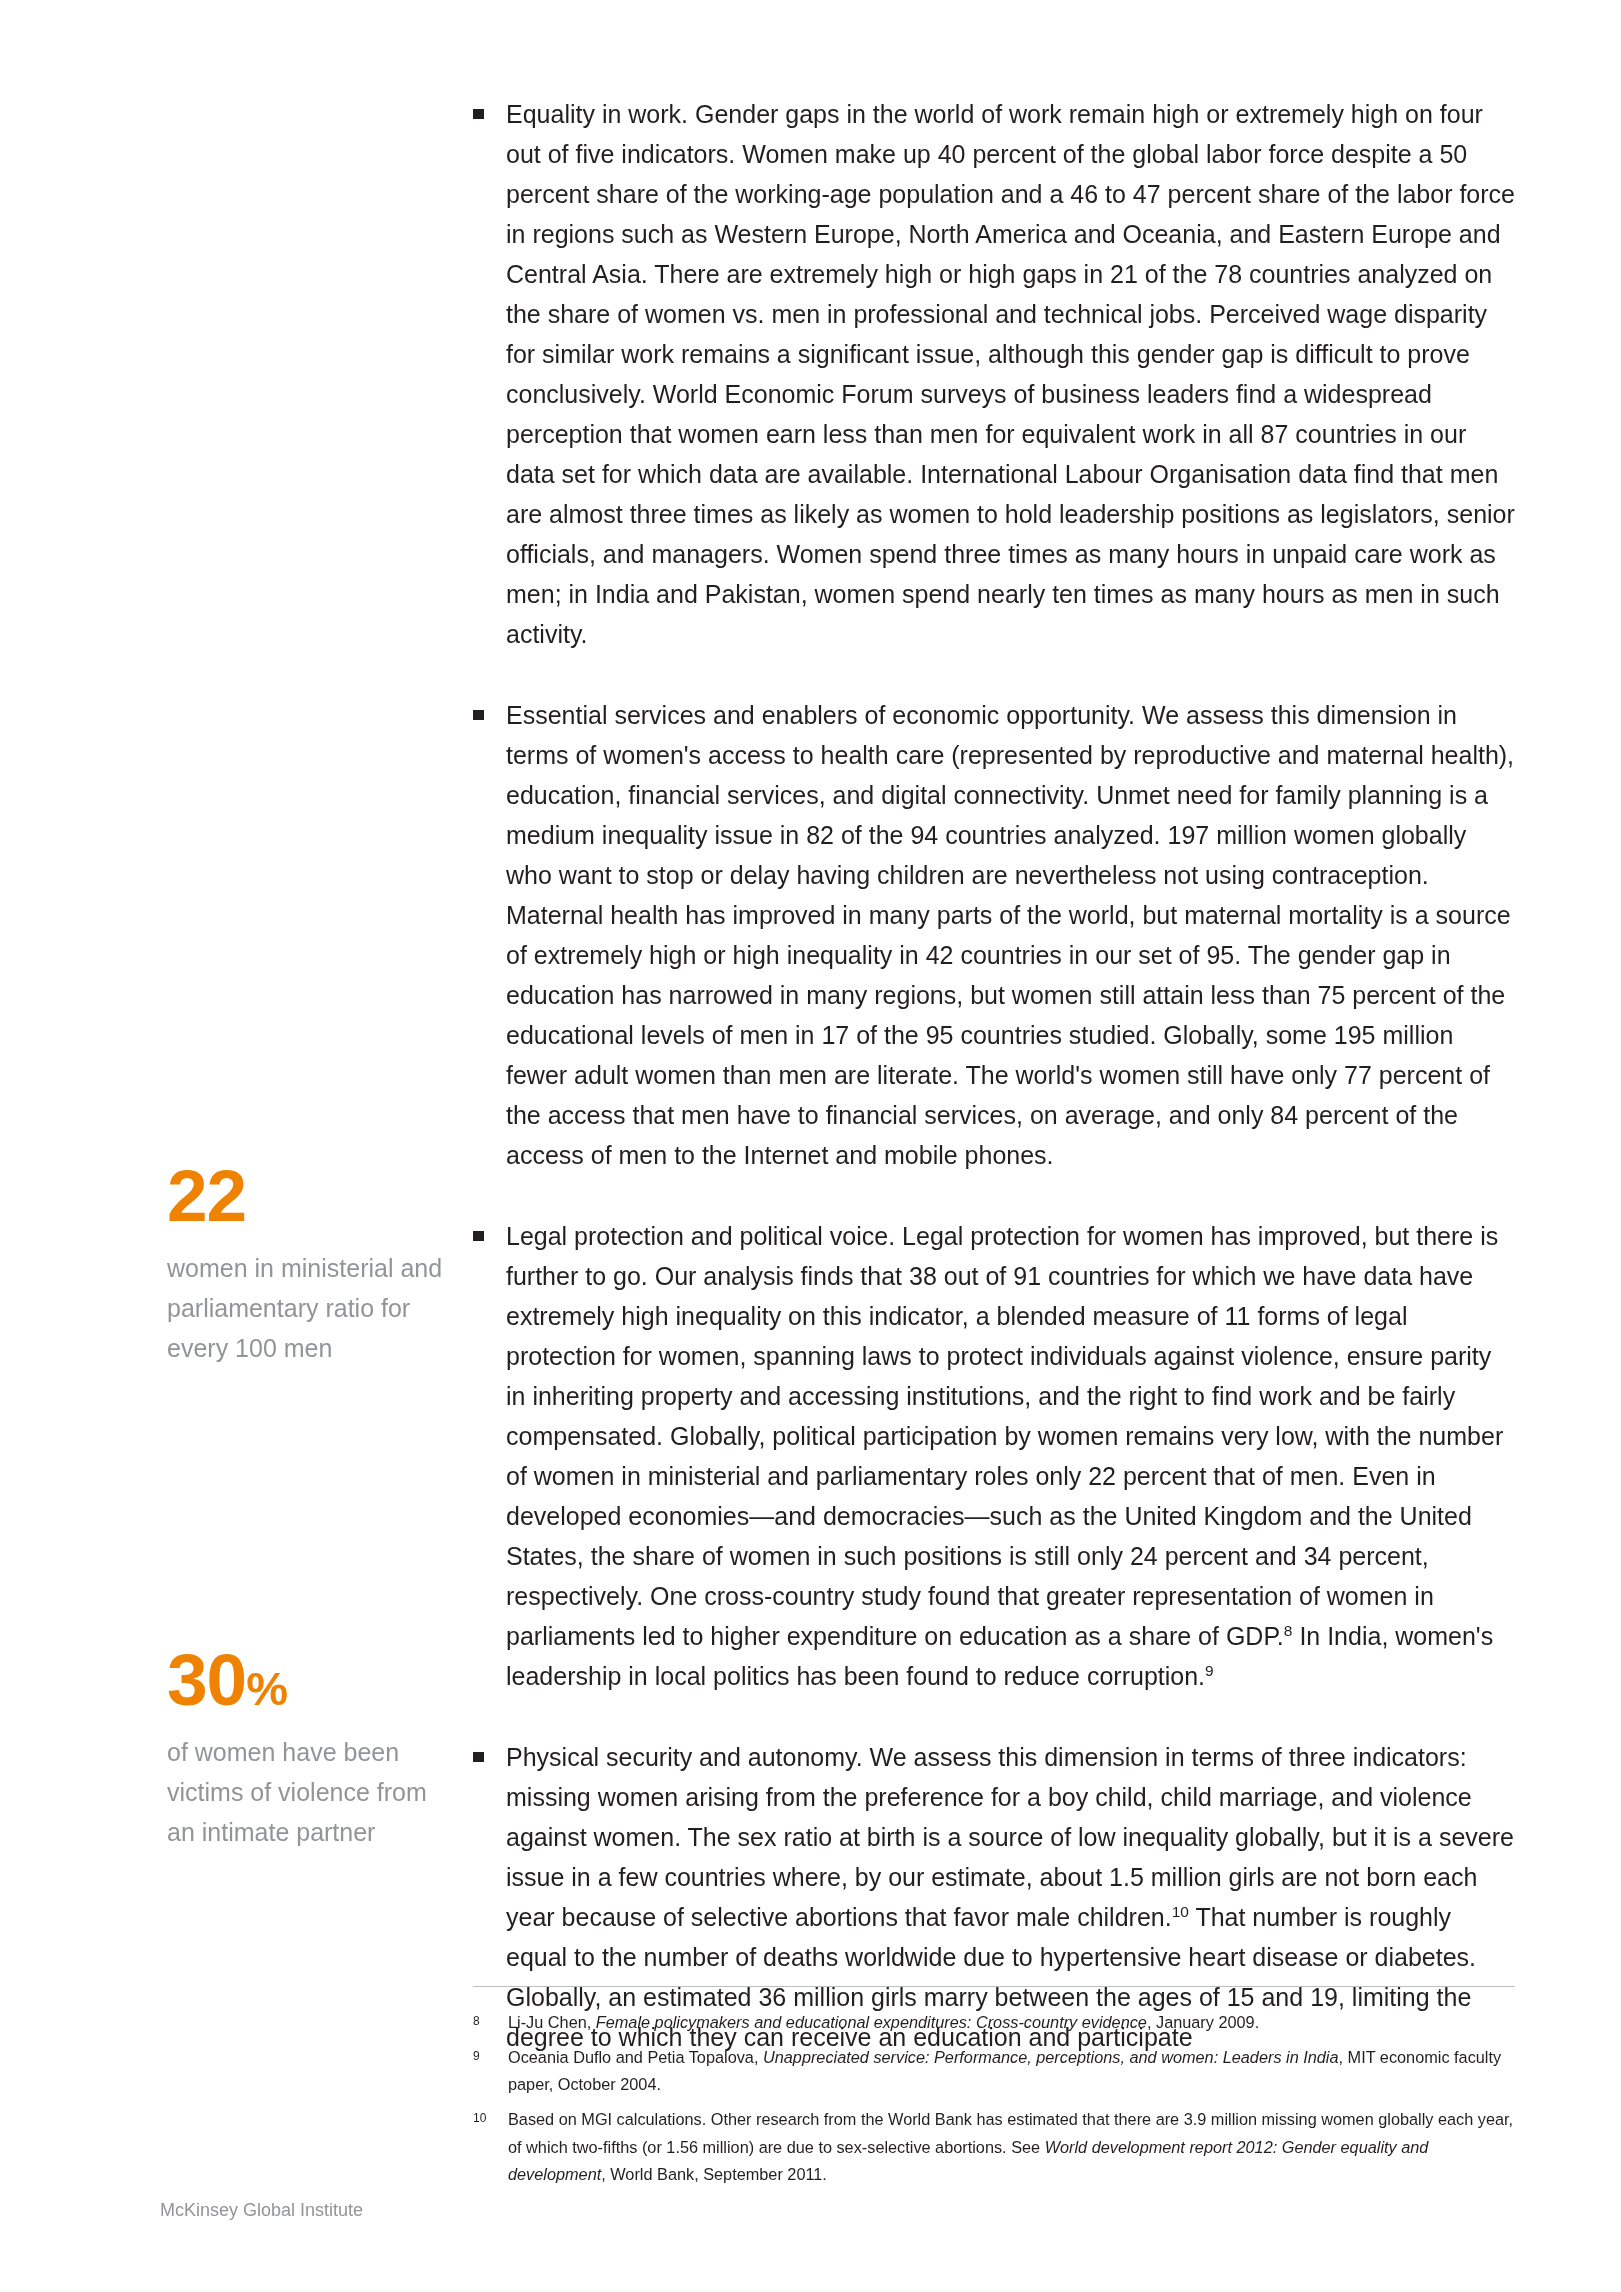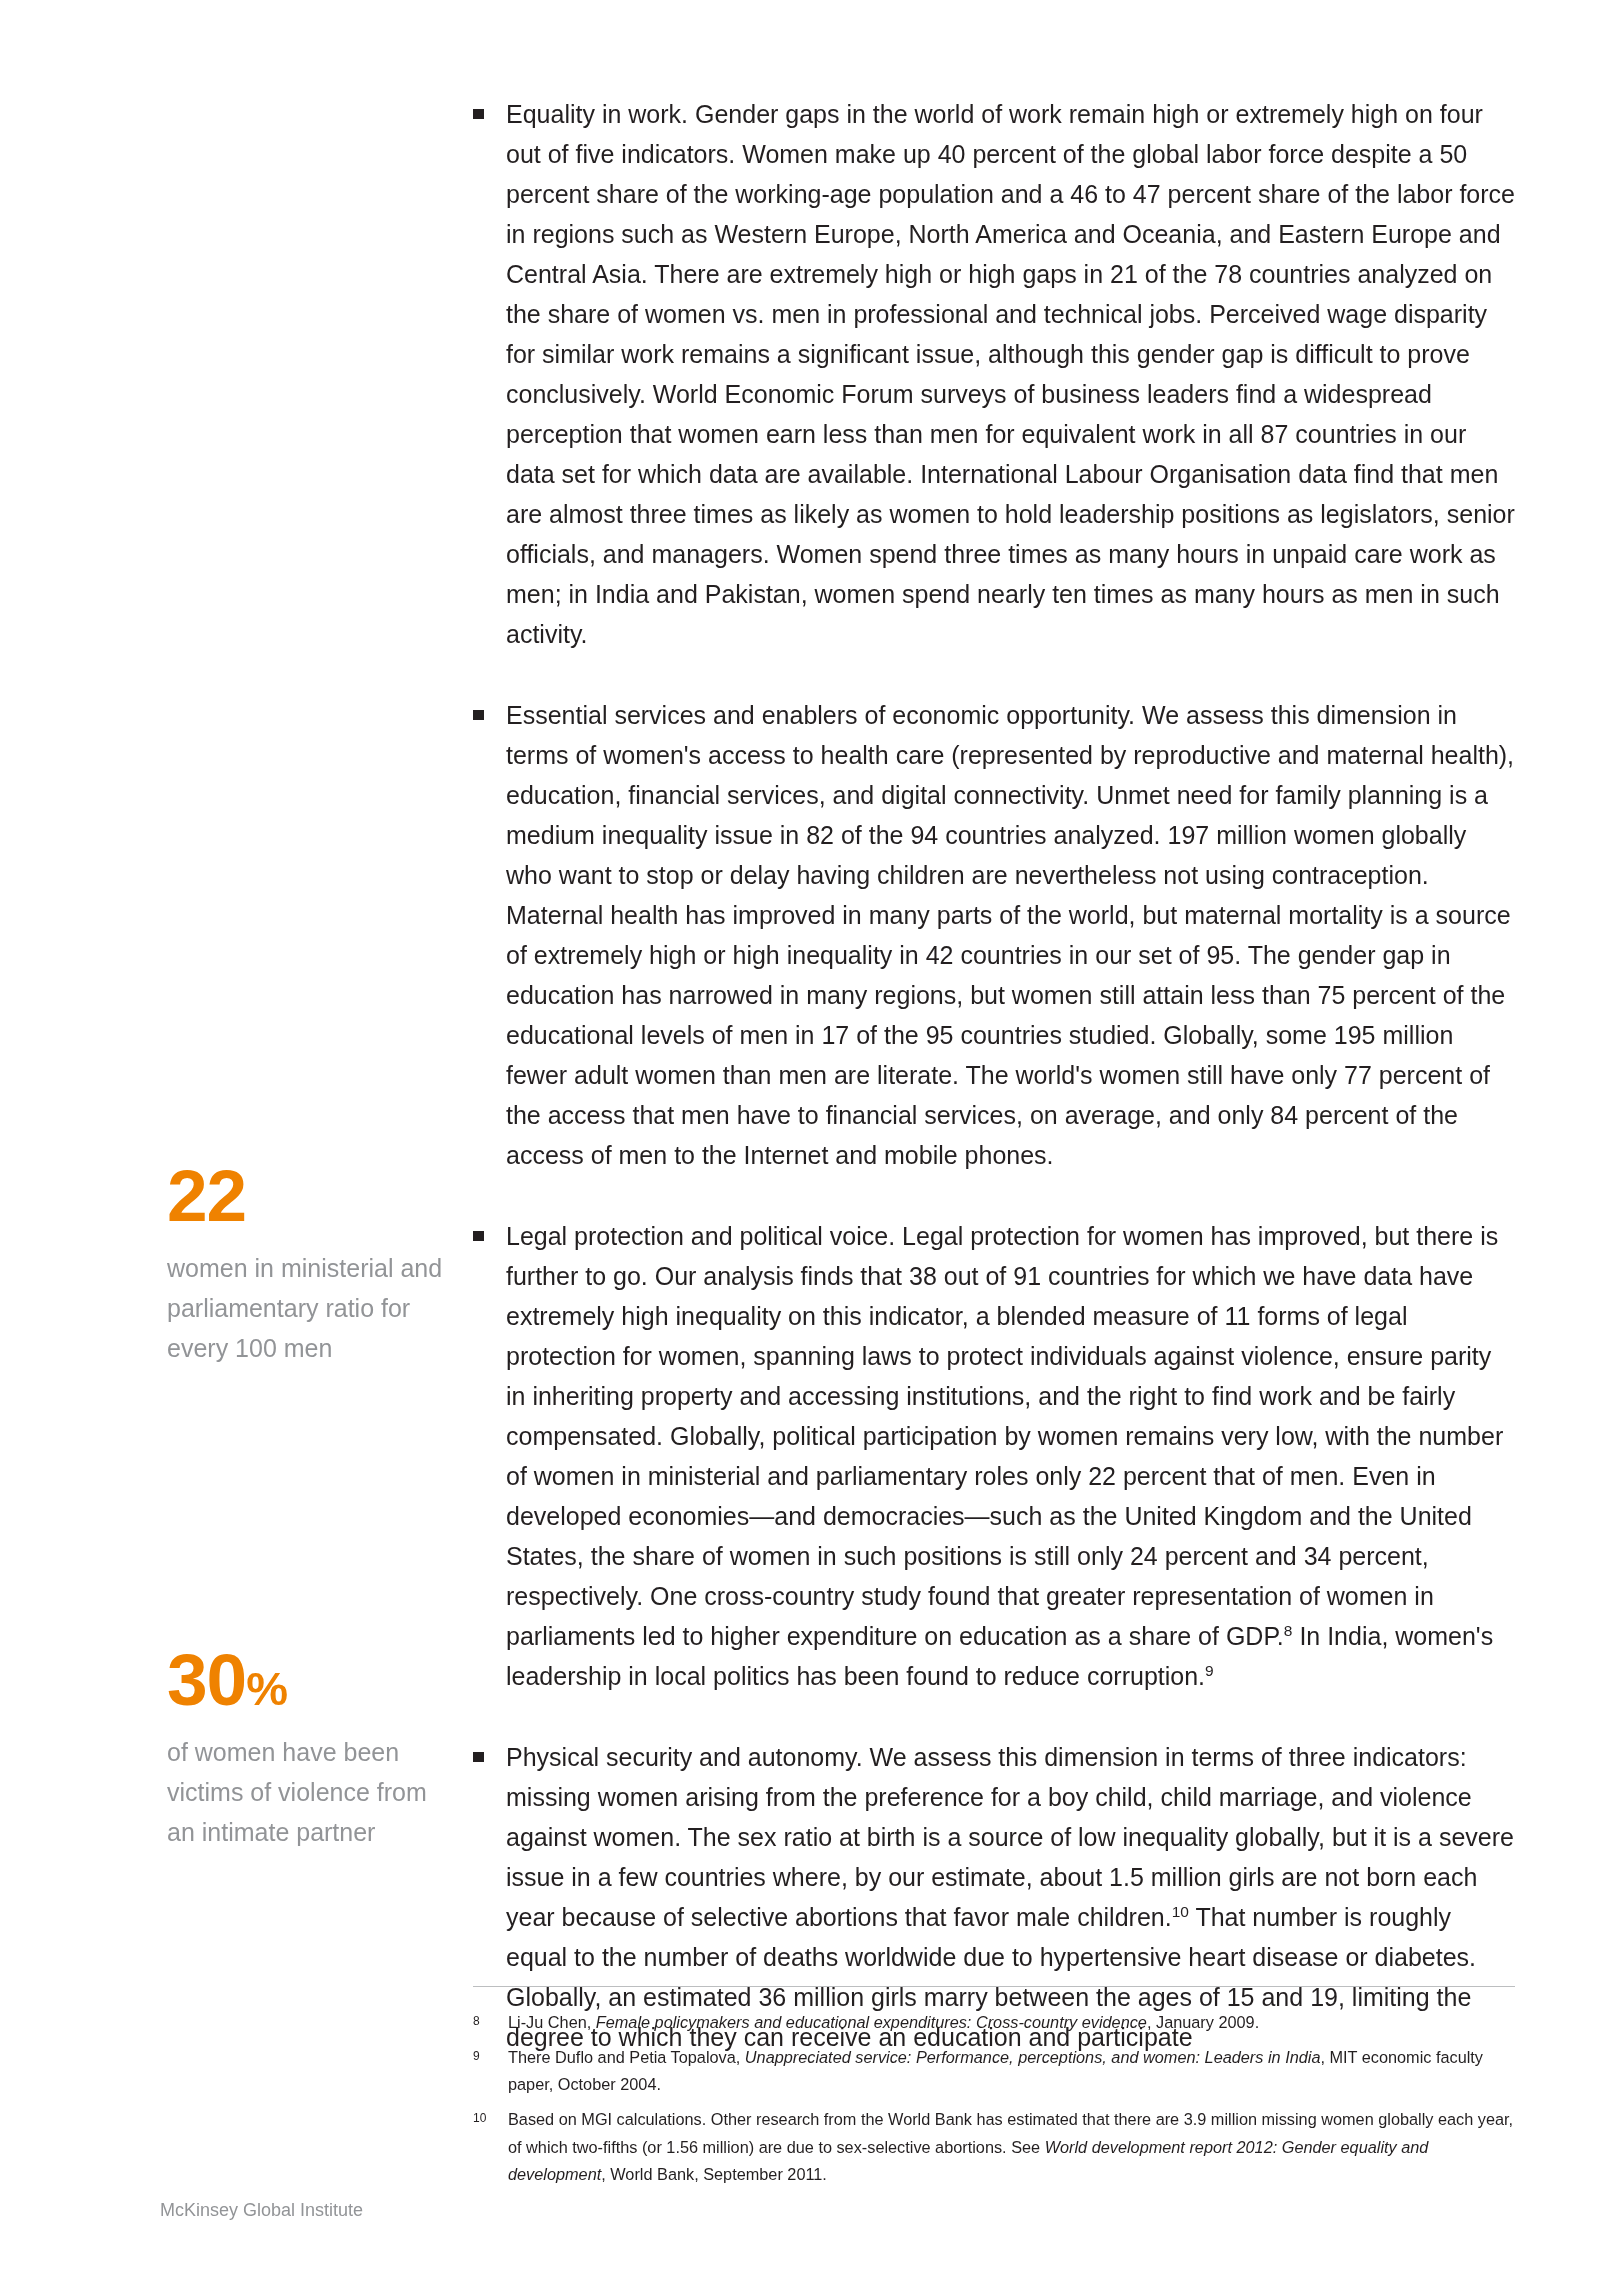--- a/index.html
+++ b/index.html
@@ -199,21 +199,21 @@
   </div>
 
   <div class="footnotes">
     <div class="footnote-rule"></div>
 
     <p class="footnote">
       <span class="fn-num">8</span><span>Li-Ju Chen, </span><em>Female policymakers and educational expenditures: Cross-country evidence</em><span>, January 2009.</span>
     </p>
 
     <p class="footnote">
-      <span class="fn-num">9</span><span>There Duflo and Petia Topalova, </span><em>Unappreciated service: Performance, perceptions, and women: Leaders in India</em><span>, MIT economic faculty paper, October 2004.</span>
+      <span class="fn-num">9</span><span>Oceania Duflo and Petia Topalova, </span><em>Unappreciated service: Performance, perceptions, and women: Leaders in India</em><span>, MIT economic faculty paper, October 2004.</span>
     </p>
 
     <p class="footnote">
       <span class="fn-num">10</span><span>Based on MGI calculations. Other research from the World Bank has estimated that there are 3.9 million missing women globally each year, of which two-fifths (or 1.56 million) are due to sex-selective abortions. See </span><em>World development report 2012: Gender equality and development</em><span>, World Bank, September 2011.</span>
     </p>
   </div>
 
   <div class="footer">
     <span class="footer-brand">McKinsey Global Institute</span>
     <span class="footer-title">The power of parity: How advancing women's equality can add $12 trillion to global growth</span>

